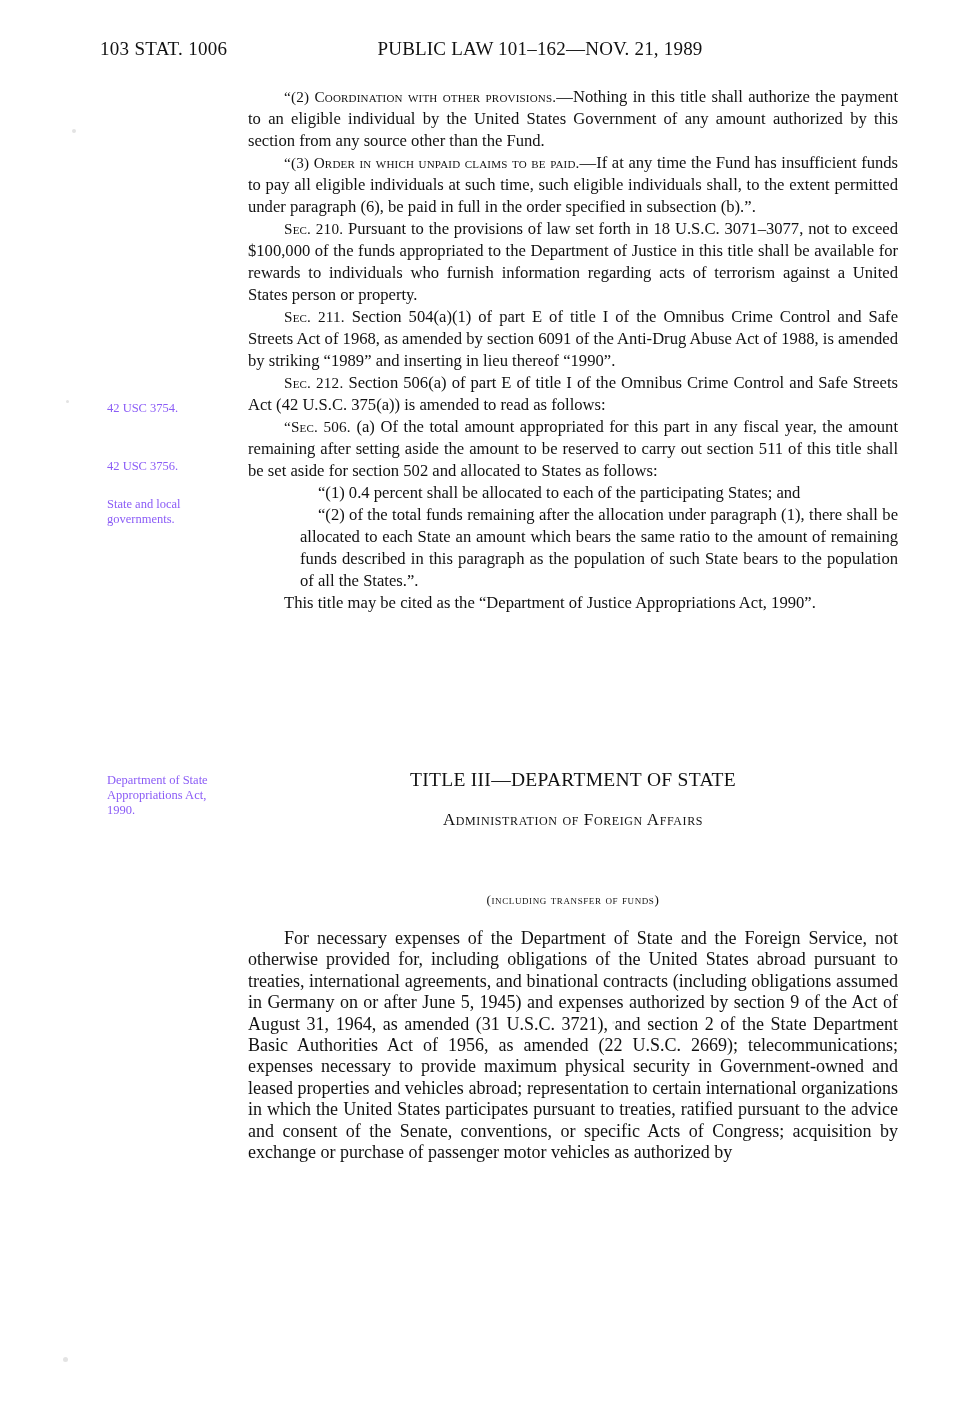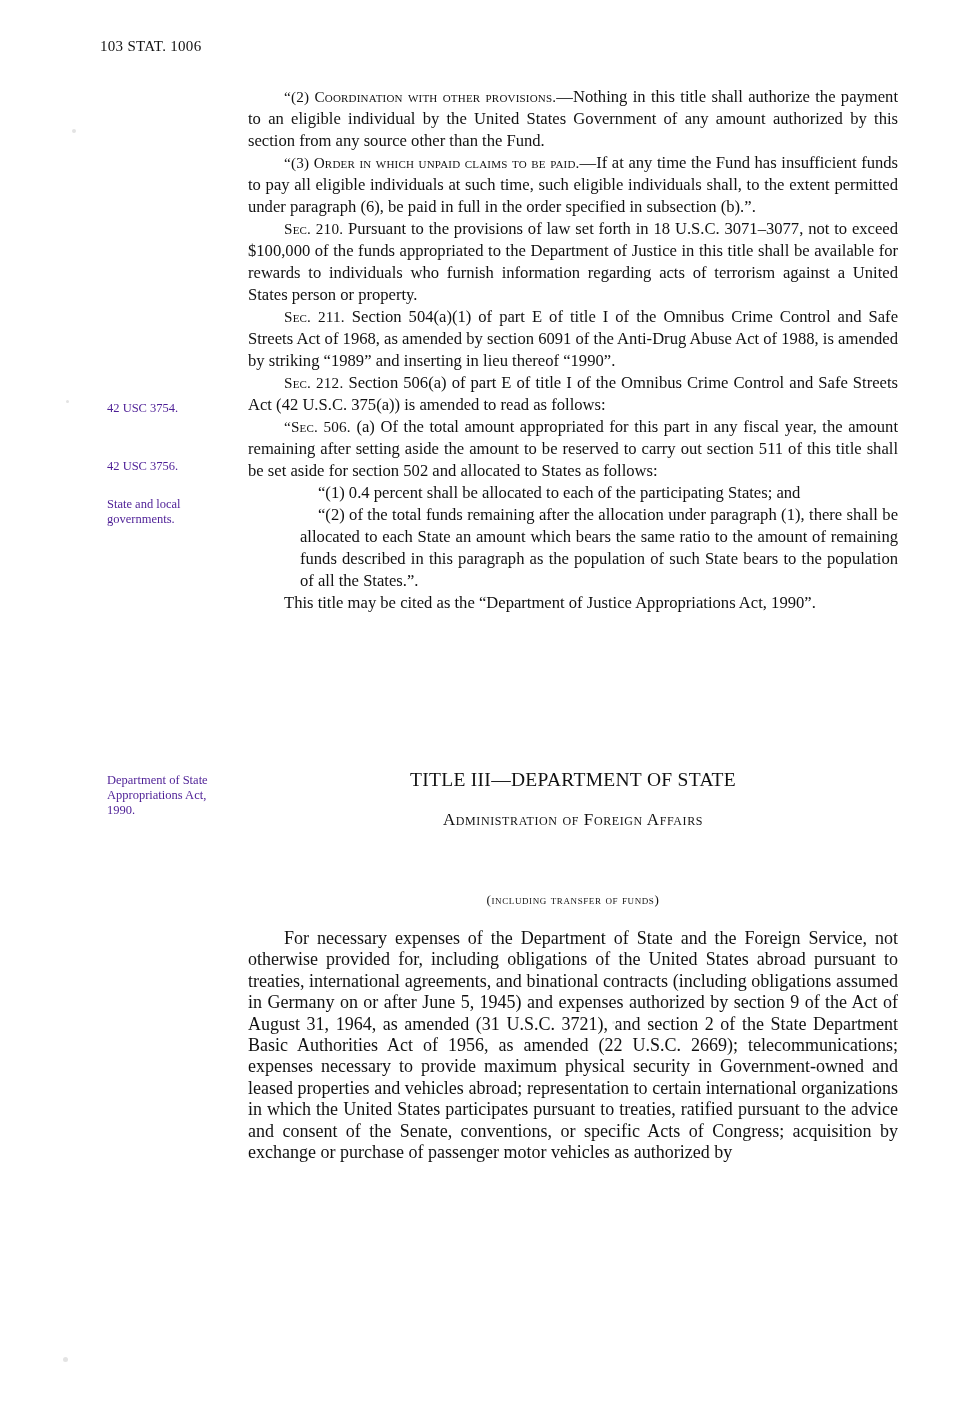--- a/index.html
+++ b/index.html
@@ -20,40 +20,40 @@
     position: absolute;
     top: 38px;
     left: 0;
     width: 958px;
     height: 28px;
   }
   .header-left {
     position: absolute;
     left: 100px;
     top: 0;
-    font-size: 15px;
+    font-size: 19px;
     letter-spacing: 0.3px;
   }
   .header-center {
     position: absolute;
     left: 300px;
     top: 0;
     width: 480px;
     text-align: center;
     font-size: 19px;
     letter-spacing: 0.2px;
   }
   .marginalia {
     position: absolute;
     left: 107px;
     width: 130px;
     font-family: "Liberation Serif", serif;
     font-size: 12.5px;
     line-height: 15px;
-    color: #4c1d95;
+    color: #8b5cf6;
   }
   .m1 { top: 401px; }
   .m2 { top: 459px; }
   .m3 { top: 497px; }
   .m4 { top: 773px; }
   .body-col {
     position: absolute;
     left: 248px;
     top: 86px;
     width: 650px;
@@ -128,20 +128,21 @@
 
 <div class="page">
 
   <div class="speck" style="left:72px; top:129px; width:4px; height:4px;"></div>
   <div class="speck" style="left:66px; top:400px; width:3px; height:3px;"></div>
   <div class="speck" style="left:63px; top:1357px; width:5px; height:5px;"></div>
   <div class="speck" style="left:612px; top:1021px; width:3px; height:3px;"></div>
 
   <div class="header">
     <div class="header-left">103 STAT. 1006</div>
+    <div class="header-center">PUBLIC LAW 101–162—NOV. 21, 1989</div>
   </div>
 
   <div class="marginalia m1">42 USC 3754.</div>
   <div class="marginalia m2">42 USC 3756.</div>
   <div class="marginalia m3">State and local governments.</div>
   <div class="marginalia m4">Department of State Appropriations Act, 1990.</div>
 
   <div class="body-col">
     <p class="ind"><span class="sc">“(2) Coordination with other provisions.</span><span>—Nothing in this title shall authorize the payment to an eligible individual by the United States Government of any amount authorized by this section from any source other than the Fund.</span></p>
     <p class="ind"><span class="sc">“(3) Order in which unpaid claims to be paid.</span><span>—If at any time the Fund has insufficient funds to pay all eligible individuals at such time, such eligible individuals shall, to the extent permitted under paragraph (6), be paid in full in the order specified in subsection (b).”.</span></p>

